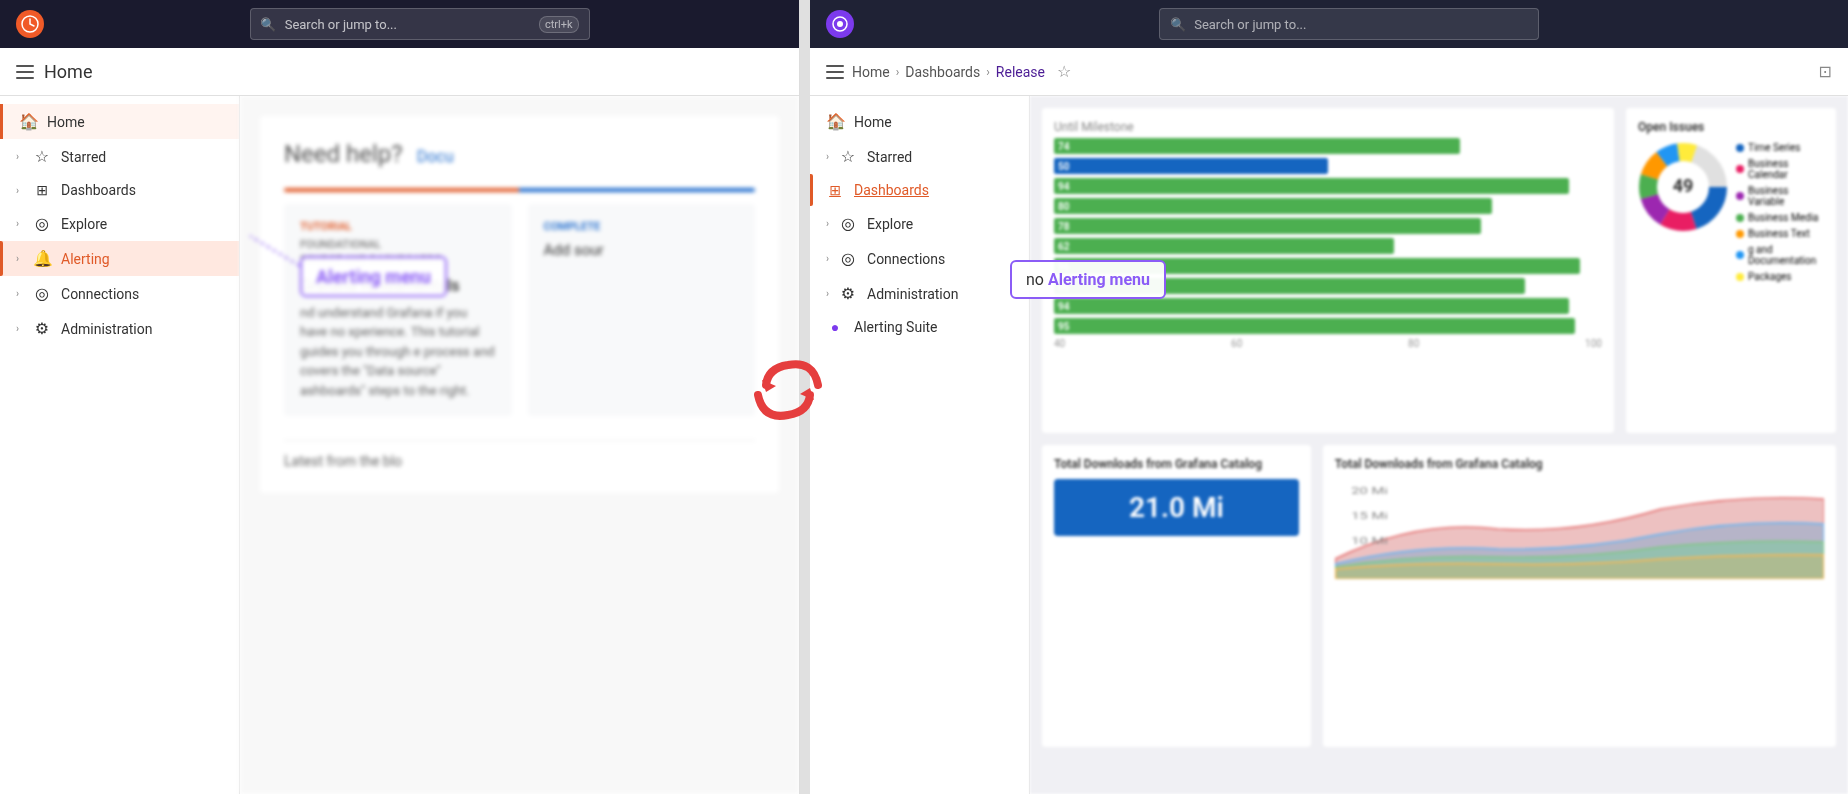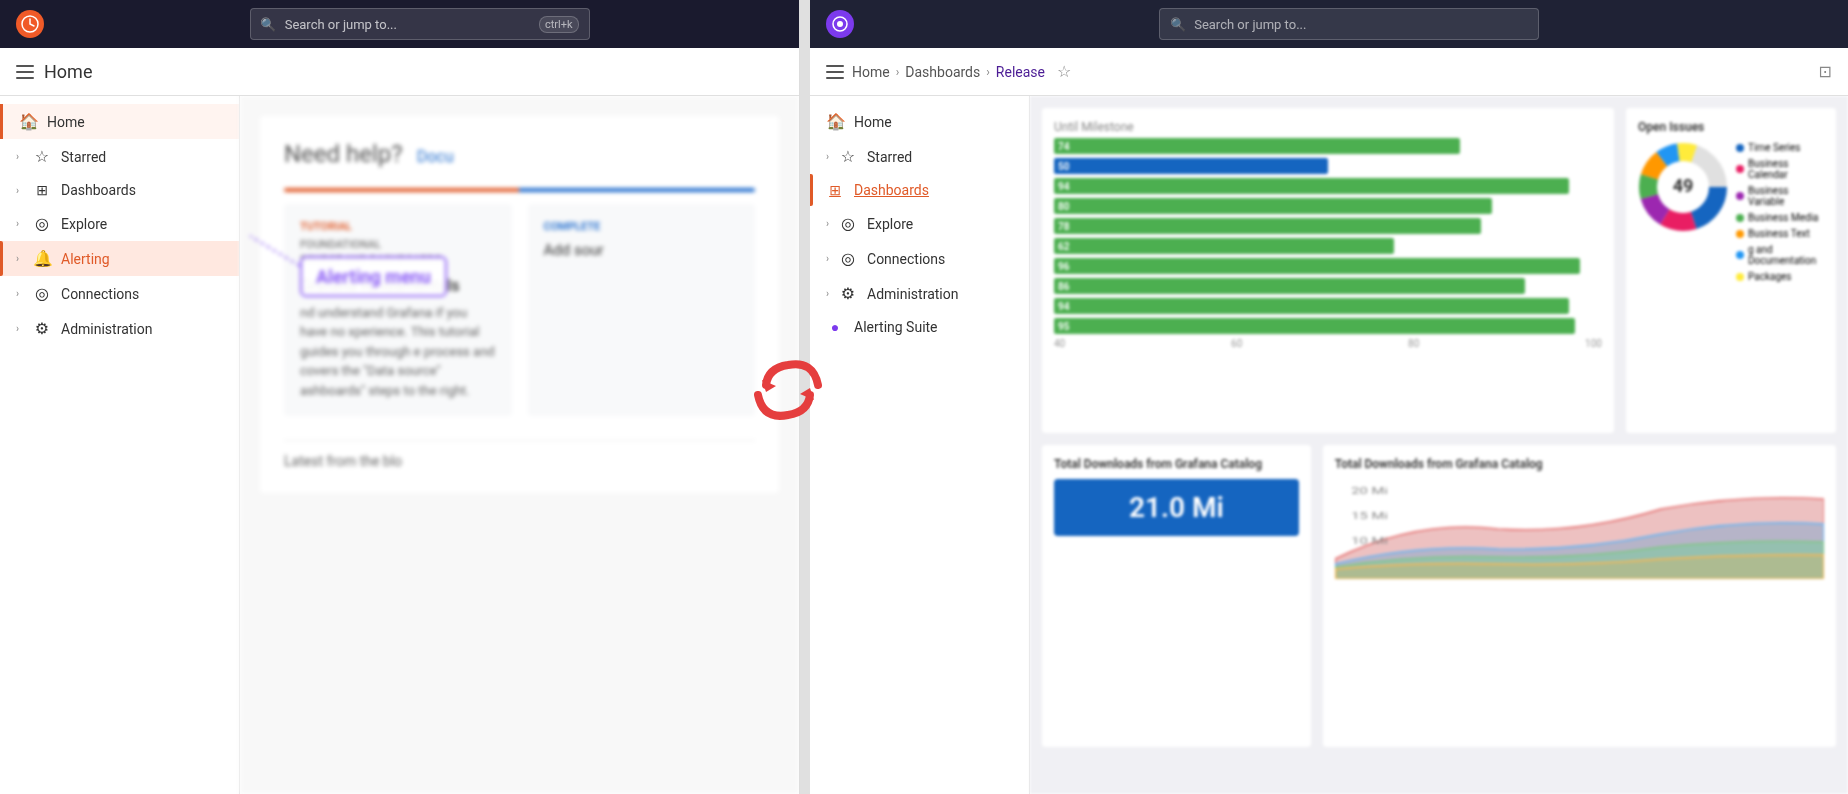--- a/index.html
+++ b/index.html
@@ -634,20 +634,23 @@
         <span class="chevron">›</span>
         <span class="icon">⚙</span>
         <span>Administration</span>
       </div>
 
       <div class="right-sidebar-item">
         <span class="icon" style="color:#7c3aed; font-size:14px;">●</span>
         <span>Alerting Suite</span>
       </div>
 
+      <div style="position: absolute; top: 260px; left: 200px; background: rgba(255,255,255,0.95); border: 2px solid #8b5cf6; border-radius: 6px; padding: 8px 14px; font-size: 16px; font-weight: 400; color: #333; z-index: 10; white-space: nowrap;">
+        no <strong style="color:#8b5cf6; font-weight:700;">Alerting menu</strong>
+      </div>
 
     </div>
 
     <div class="right-main">
       <div style="padding: 12px; display: flex; gap: 12px; height: 50%;">
 
         <div style="flex: 1; background: #fff; border-radius: 4px; padding: 12px; overflow: hidden;">
           <div style="font-size: 12px; color: #888; margin-bottom: 4px;">Until Milestone</div>
           <div class="bar-chart">
             <div class="bar-row">

